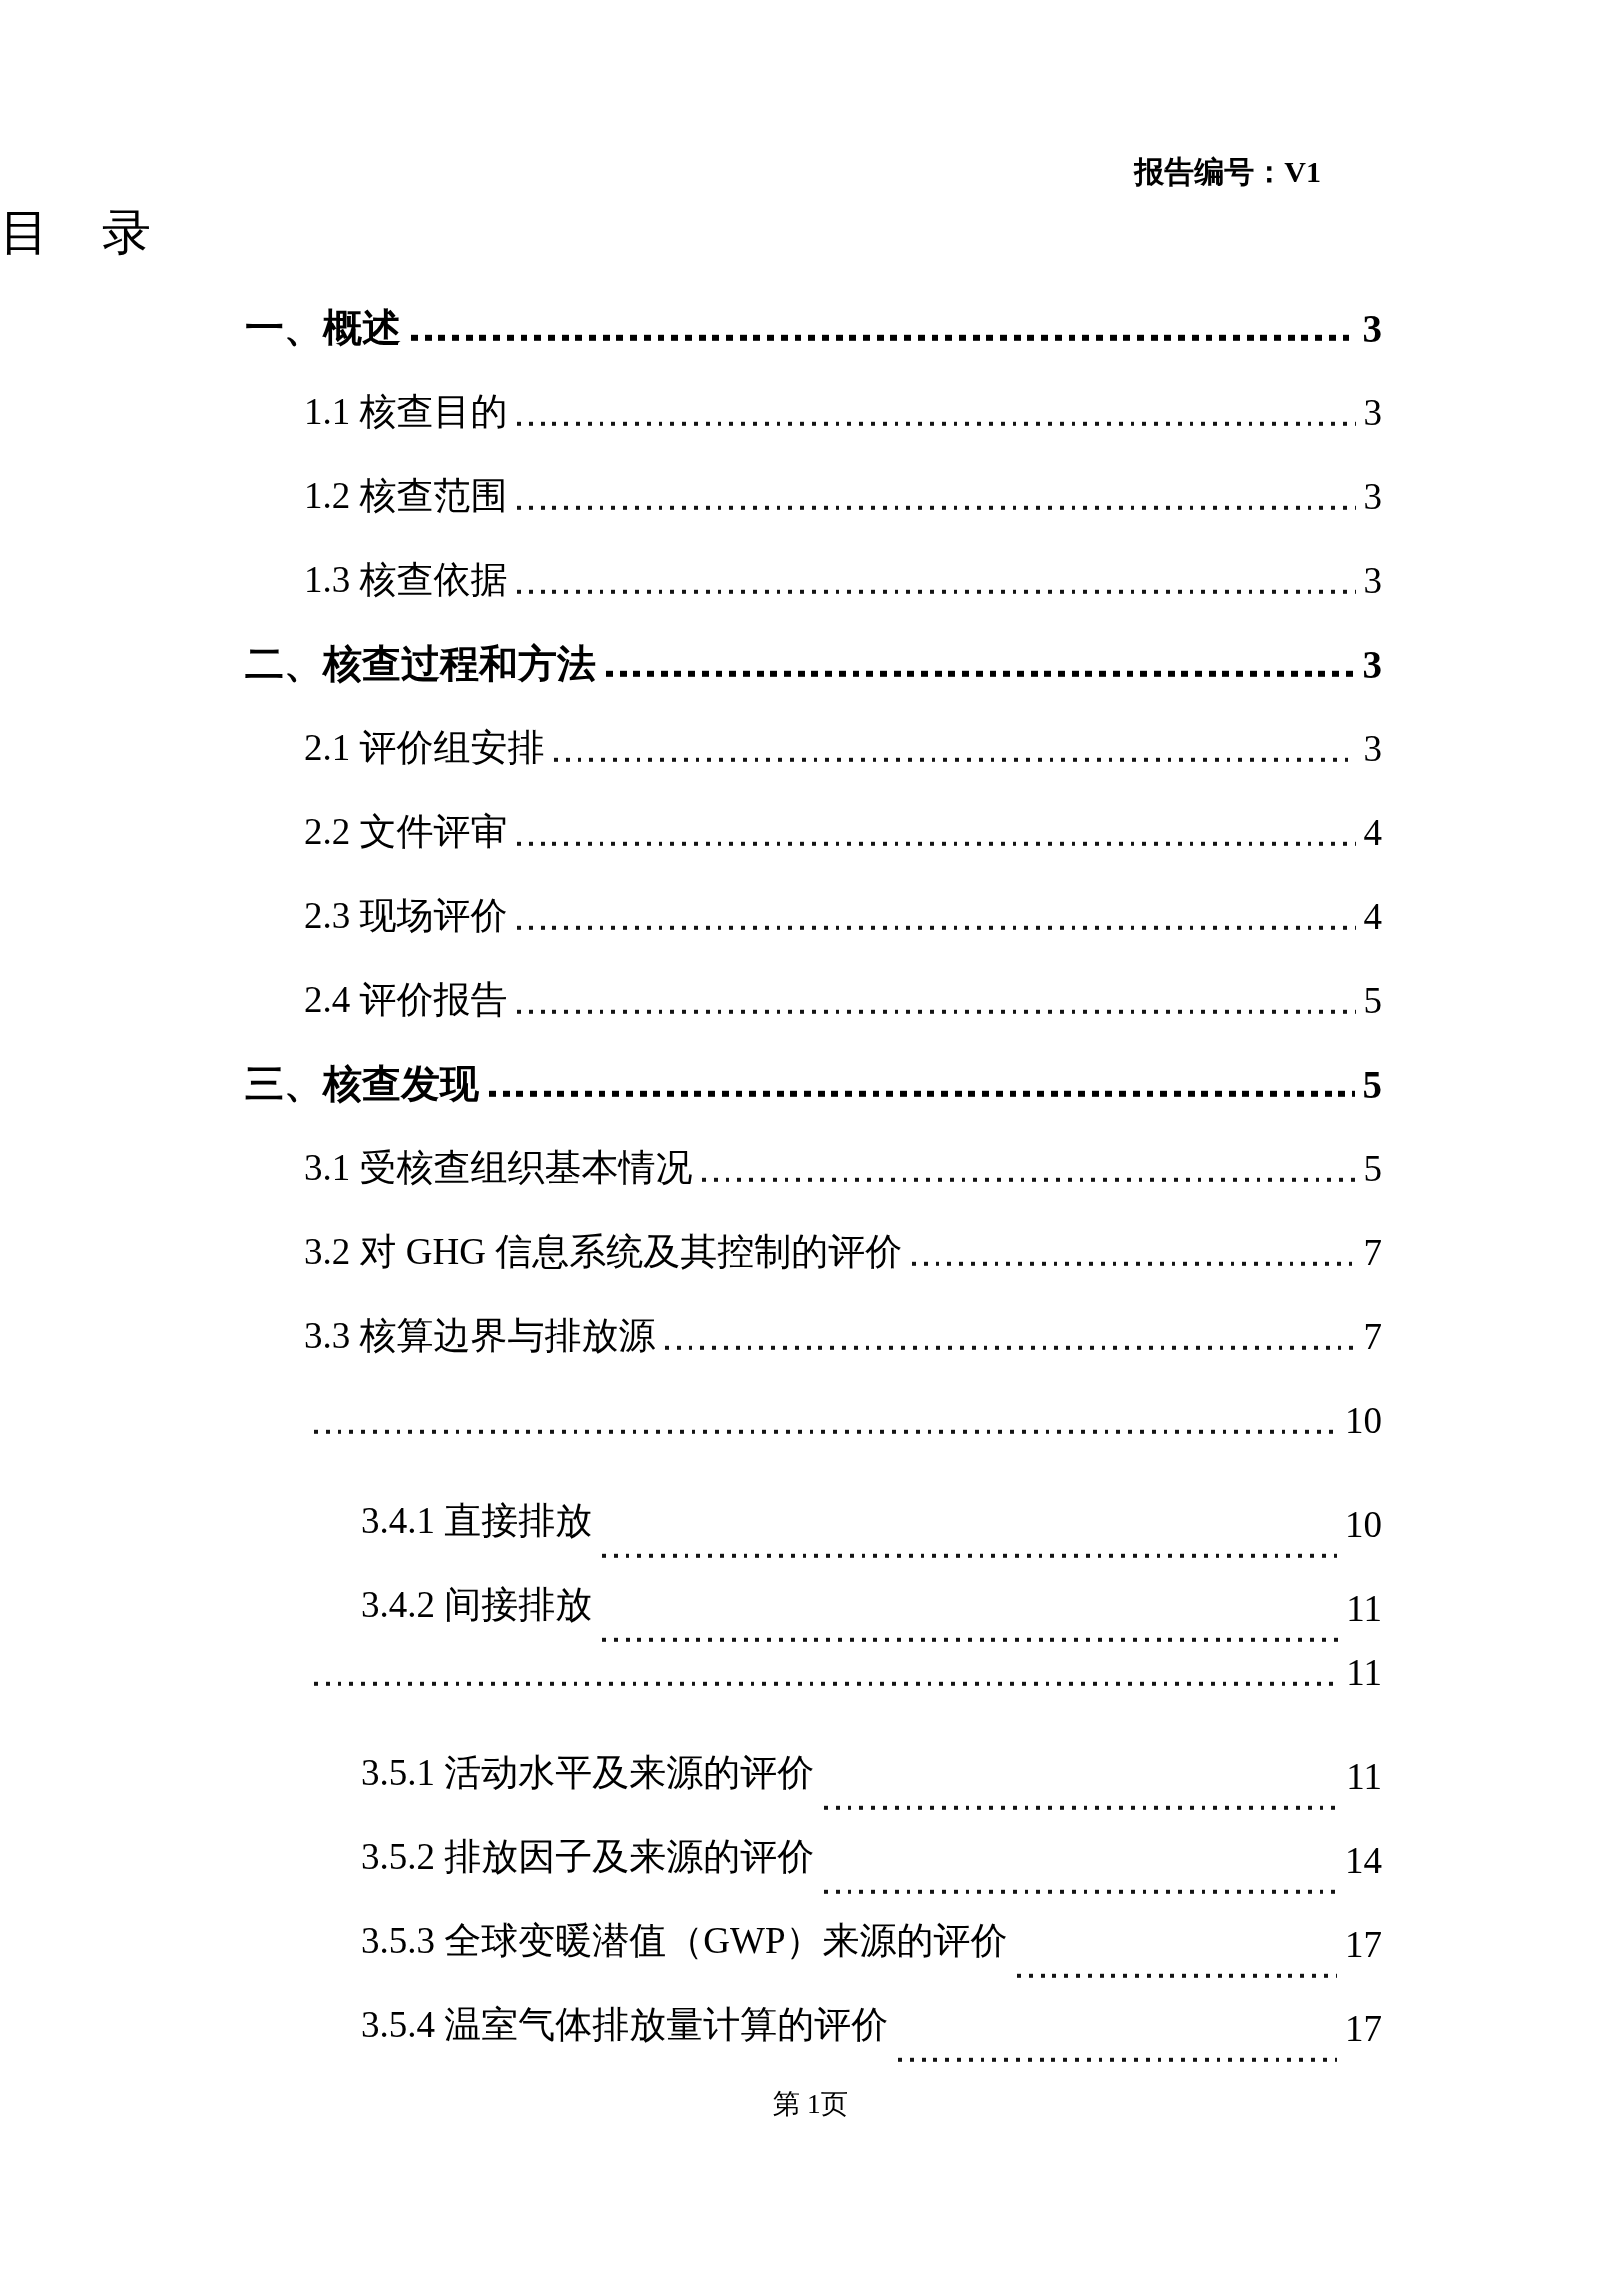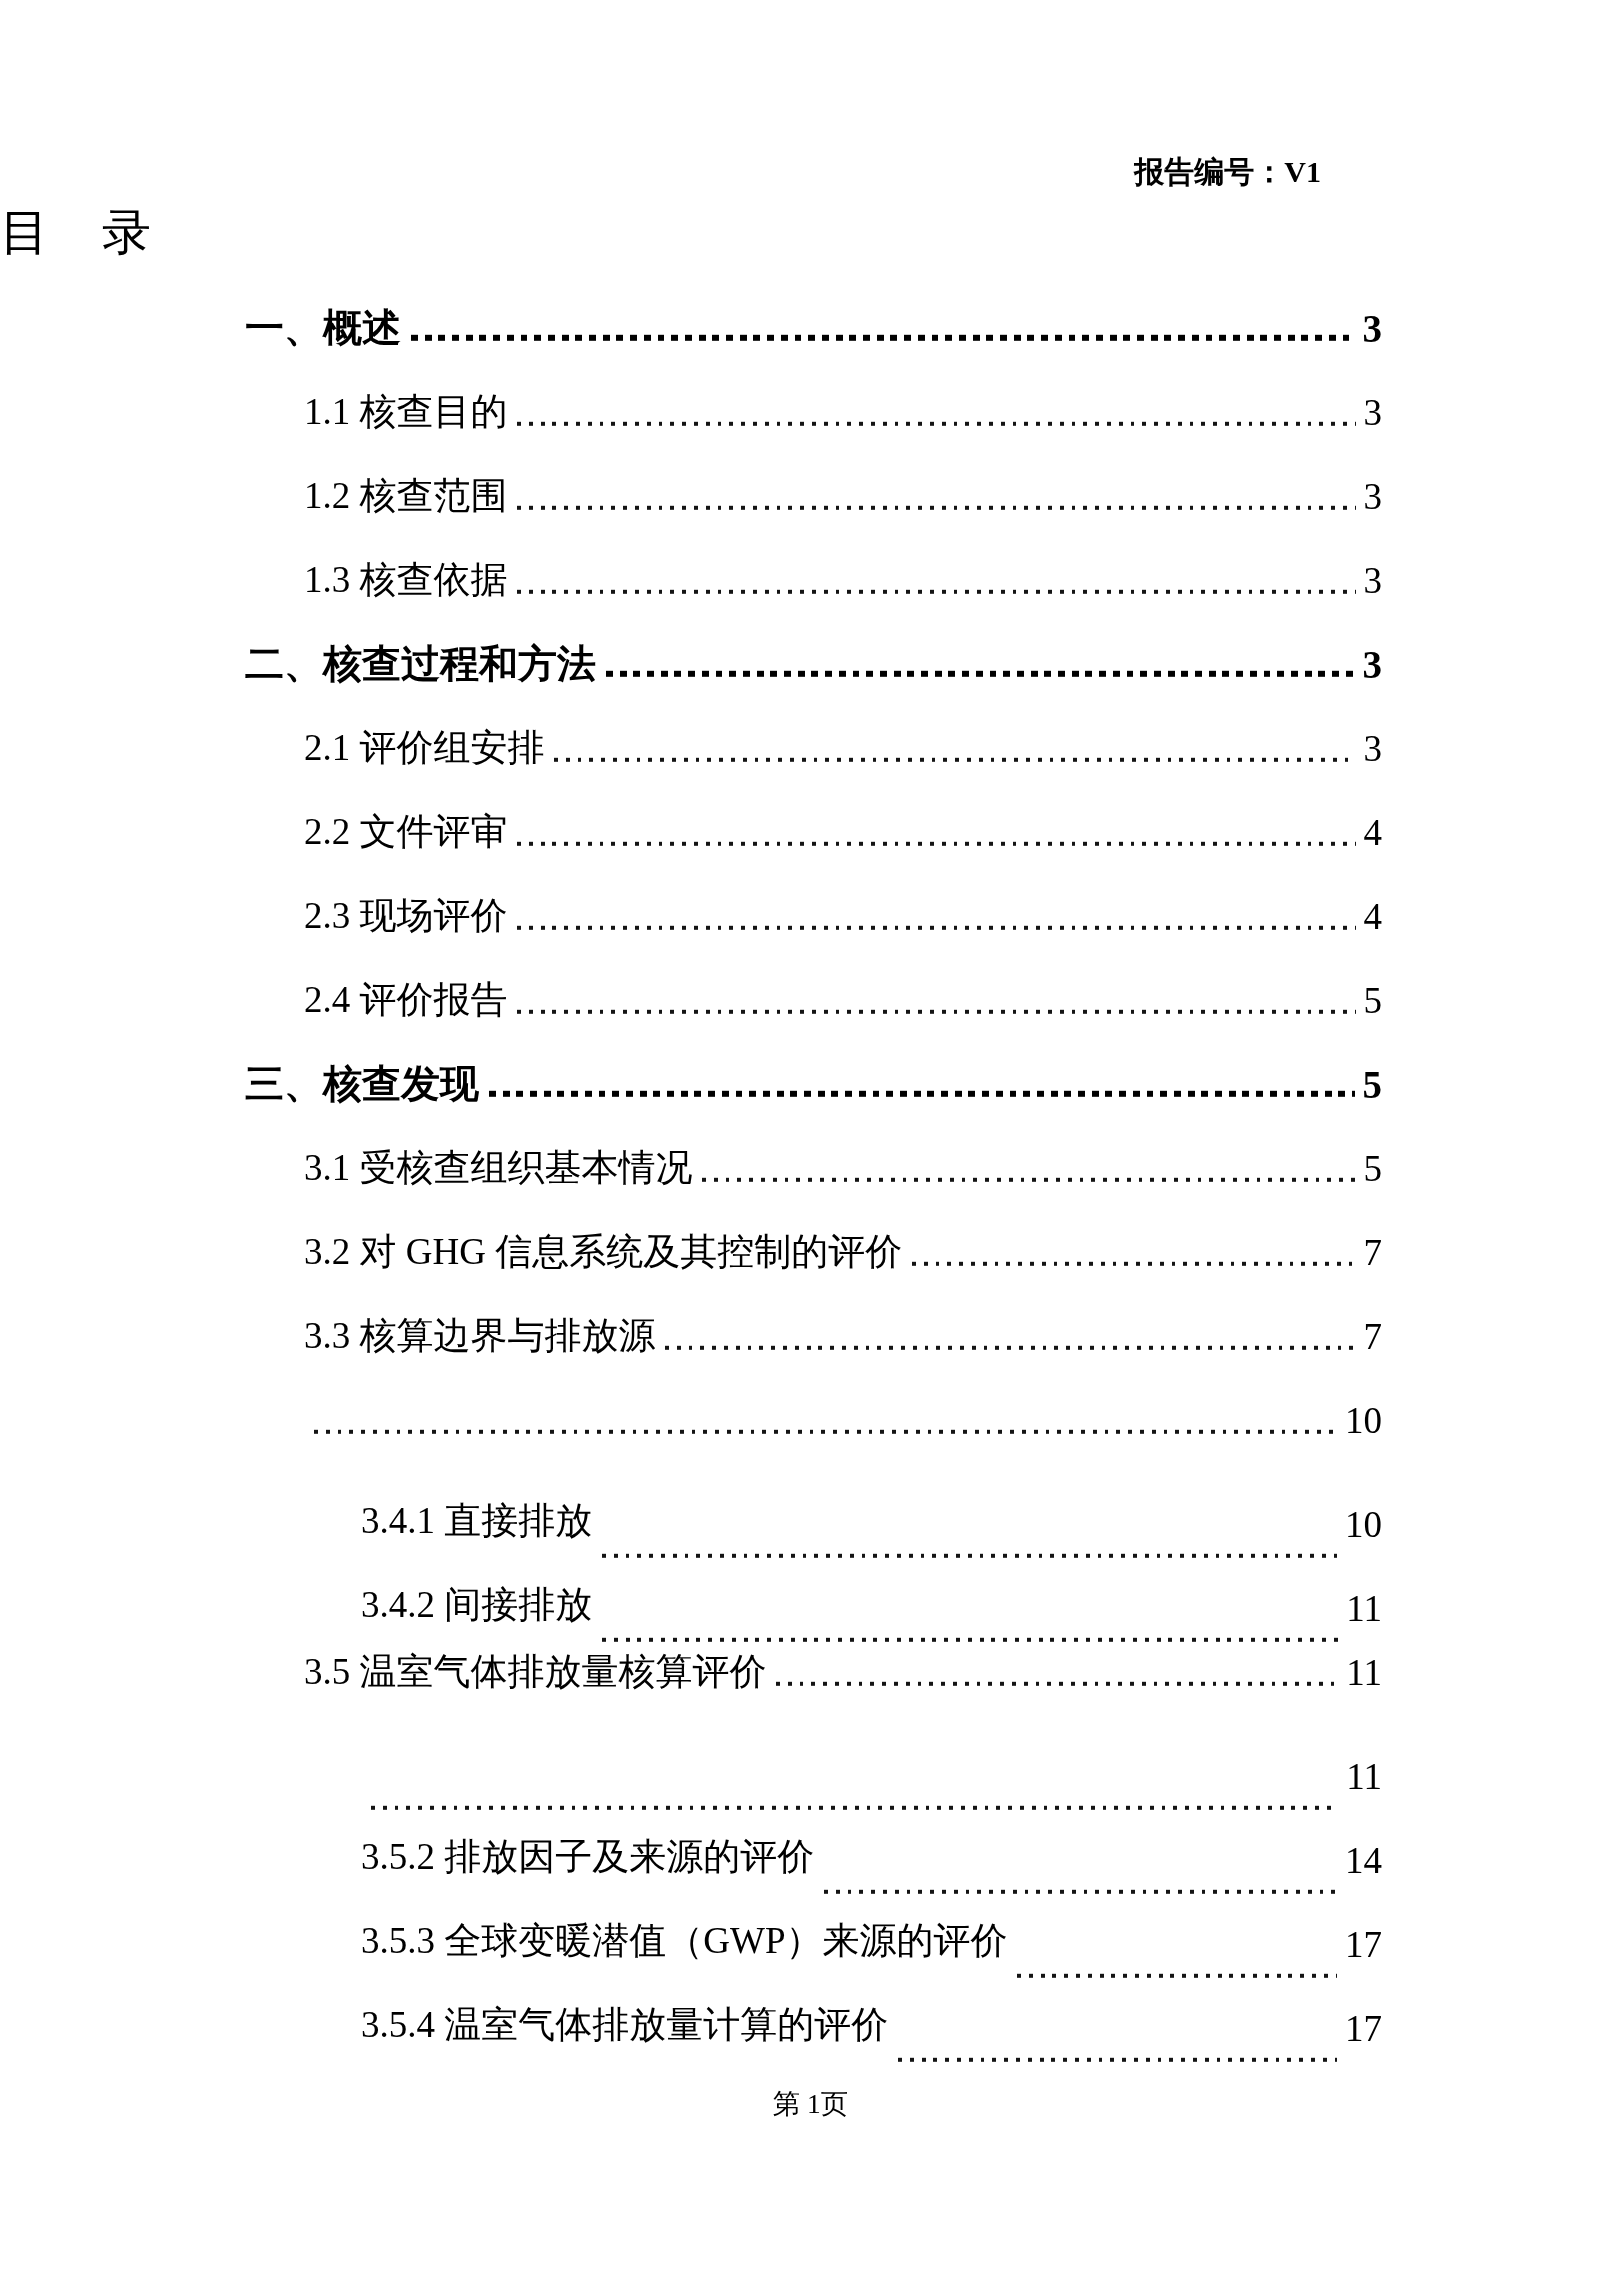--- a/index.html
+++ b/index.html
@@ -166,25 +166,25 @@
     <span class="label">3.4.1 直接排放</span>
     <span class="leader"></span>
     <span class="pageno">10</span>
   </div>
     <div class="toc-row l3">
     <span class="label">3.4.2 间接排放</span>
     <span class="leader"></span>
     <span class="pageno">11</span>
   </div>
     <div class="toc-row l2">
-    <span class="label">3.5 温室气体排放量核算评价</span>
     <span class="leader"></span>
     <span class="pageno">11</span>
   </div>
     <div class="toc-row l3">
+    <span class="label">3.5.1 活动水平及来源的评价</span>
     <span class="leader"></span>
     <span class="pageno">11</span>
   </div>
     <div class="toc-row l3">
     <span class="label">3.5.2 排放因子及来源的评价</span>
     <span class="leader"></span>
     <span class="pageno">14</span>
   </div>
     <div class="toc-row l3">
     <span class="label">3.5.3 全球变暖潜值（GWP）来源的评价</span>

